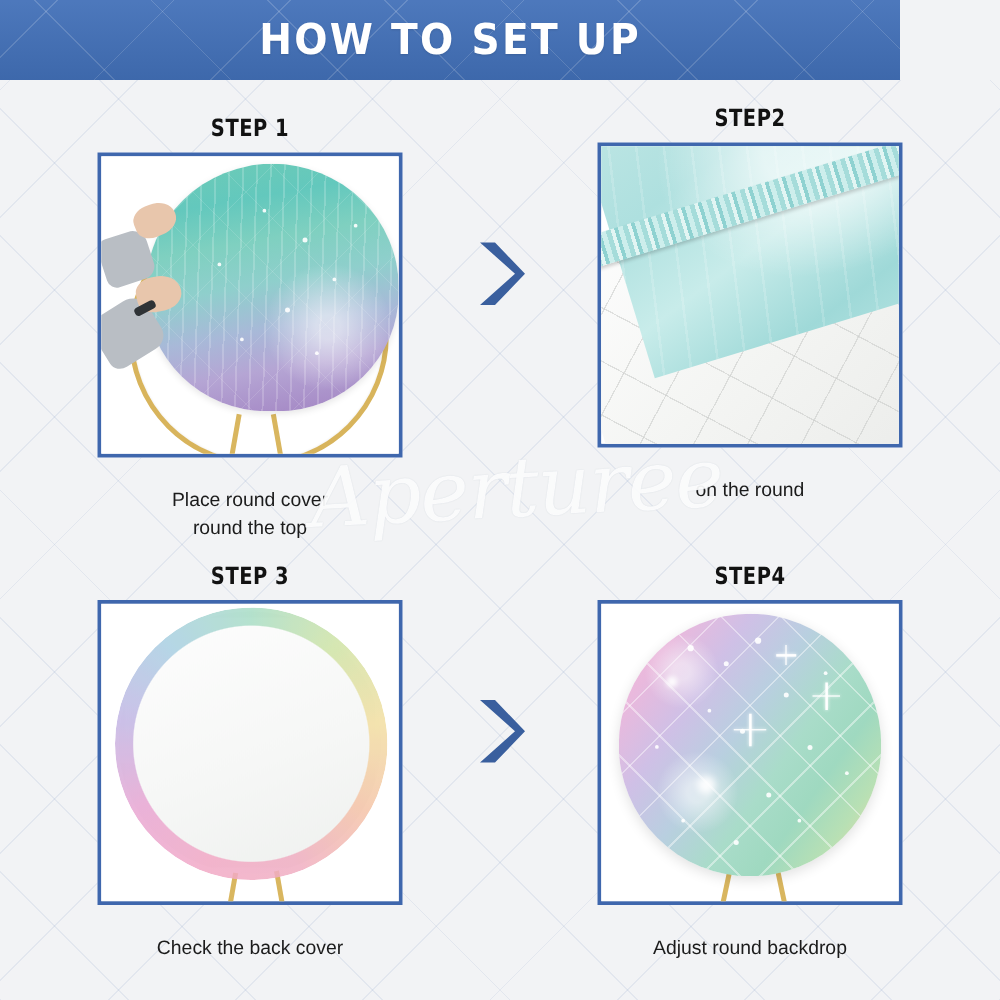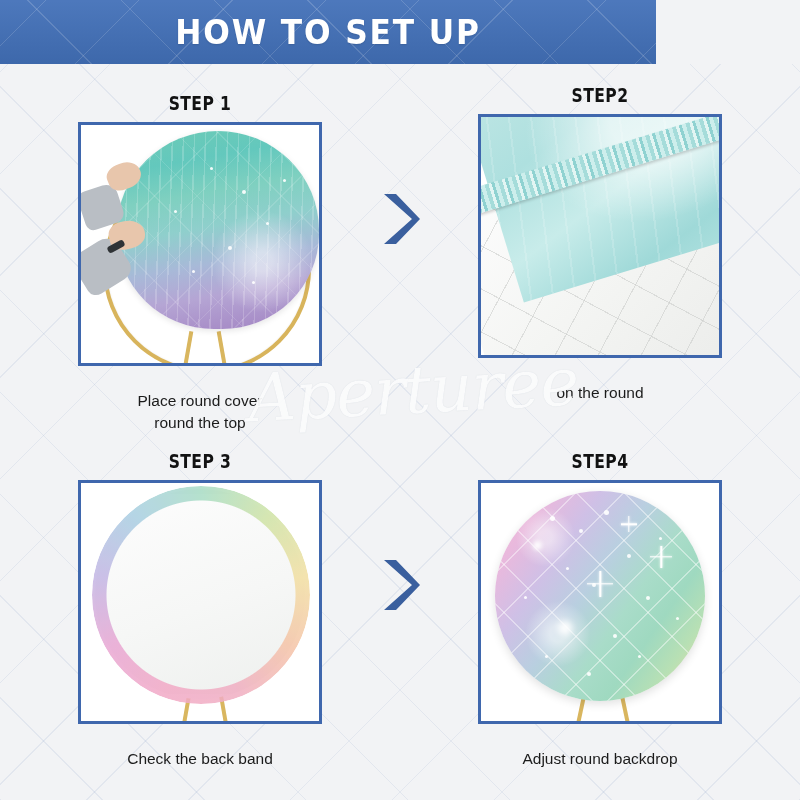--- a/index.html
+++ b/index.html
@@ -7,21 +7,21 @@
     width:800px;height:800px;
     background:#f2f3f5;
     font-family:"Liberation Sans", sans-serif;
     overflow:hidden;
     position:relative;
   }
   #page{position:relative;width:800px;height:800px;overflow:hidden;background:#f2f3f5;}
 
   
   .header{
-    position:absolute;left:0;top:0;width:656px;height:64px;
+    position:absolute;left:0;top:0;width:720px;height:64px;
     background:#4270b8;
     overflow:hidden;
   }
   .header .quilt{
     position:absolute;left:-40px;top:-40px;width:900px;height:160px;
     background-image:
       repeating-linear-gradient(45deg, rgba(255,255,255,.18) 0 1px, rgba(255,255,255,0) 1px 66px),
       repeating-linear-gradient(-45deg, rgba(255,255,255,.18) 0 1px, rgba(255,255,255,0) 1px 66px);
     opacity:.85;
   }
@@ -295,21 +295,21 @@
     <div class="step-title">STEP 3</div>
     <div class="frame">
       <div class="ph">
         <div class="p3-leg" style="left:104px;height:36px;transform:rotate(10deg);"></div>
         <div class="p3-leg" style="left:140px;height:36px;transform:rotate(-10deg);"></div>
         <div class="p3-circle"></div>
         <div class="p3-rim"></div>
       </div>
     </div>
     <div class="cap">
-      <span>Check the back band</span>
+      <span>Check the back cover</span>
     </div>
   </div>
 
   <div class="chevron" style="left:378px;top:558px;">
     <svg viewBox="0 0 42 54">
       <polygon points="6,2 34,27 6,52 18,52 42,27 18,2" fill="#3a5f9e"></polygon>
     </svg>
   </div>
 
   <div class="step" style="left:452px;top:450px;width:296px;">

